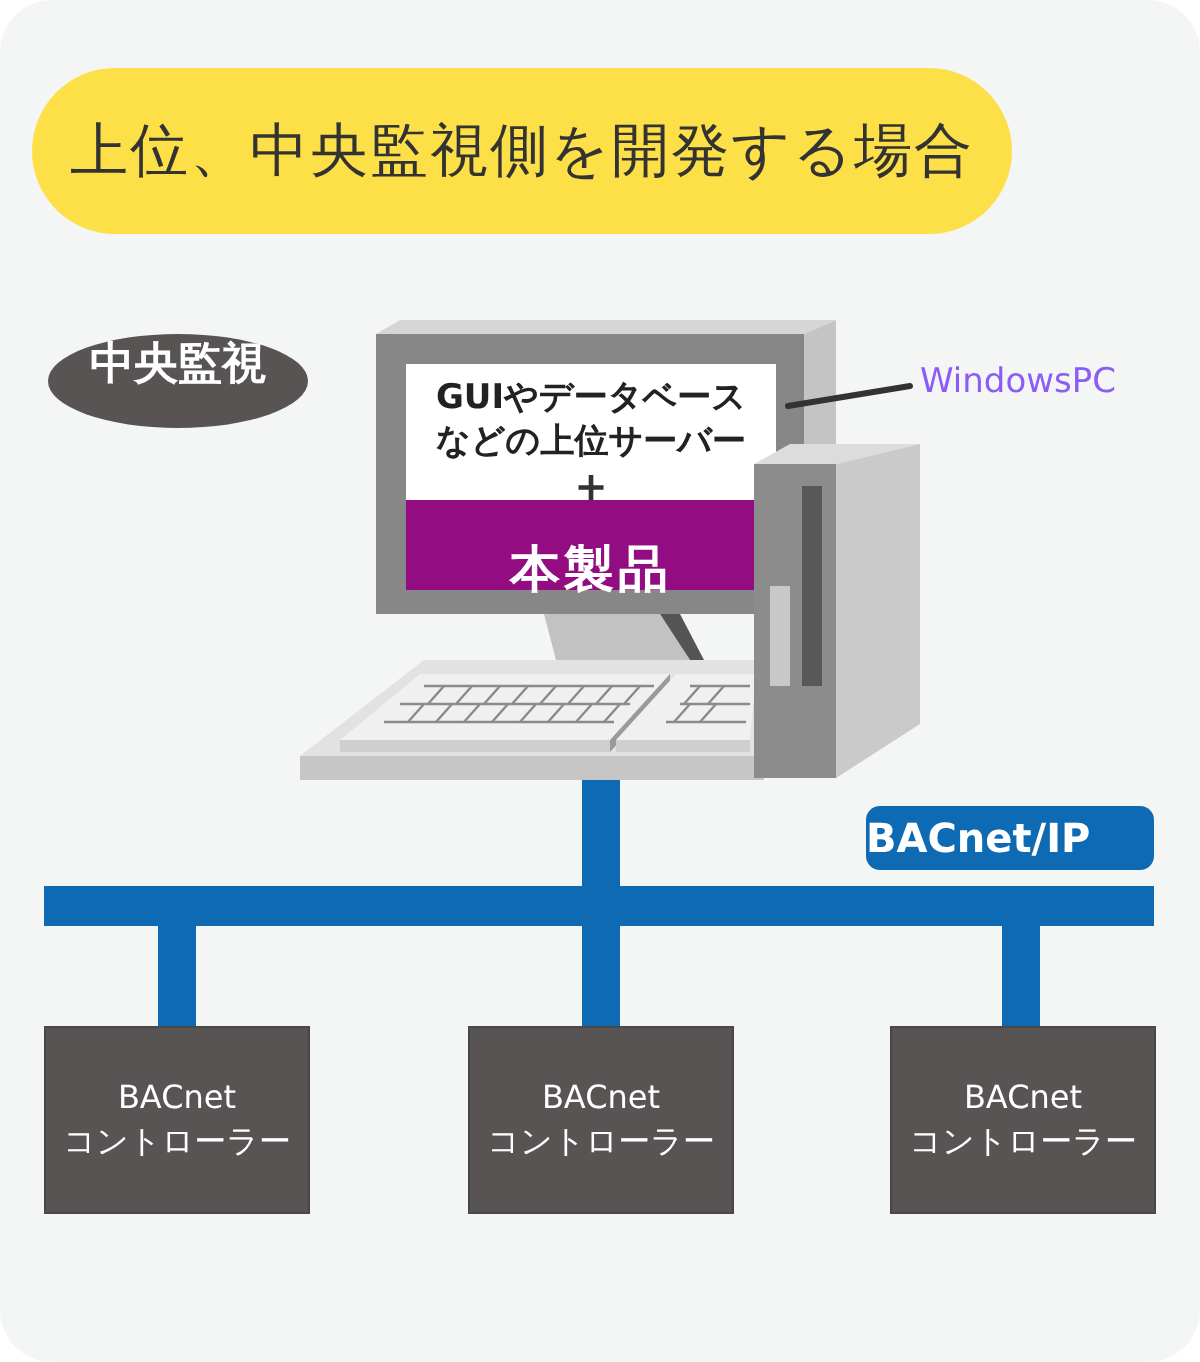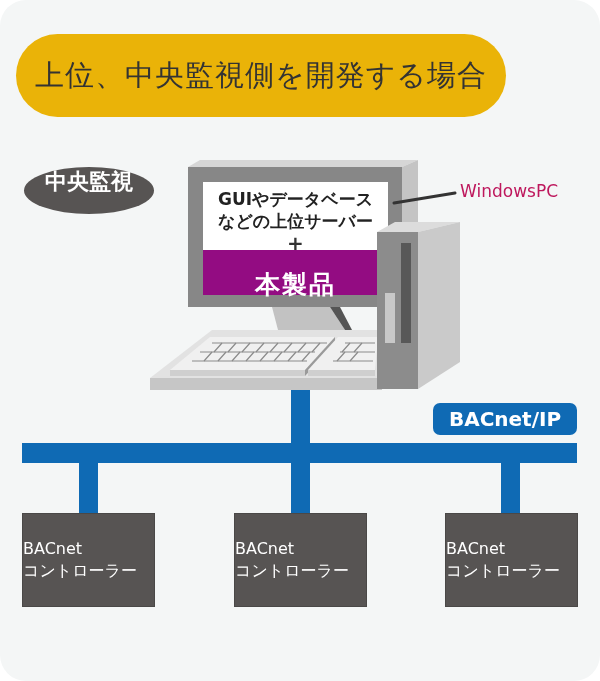--- a/index.html
+++ b/index.html
@@ -1,28 +1,28 @@
 <!DOCTYPE html>
 <html><head>
 <meta charset="utf-8">
 <style>
   html, body { margin:0; padding:0; }
   body { width:600px; height:681px; background:#ffffff; font-family:"DejaVu Sans", sans-serif; position:relative; overflow:hidden; }
   .card { position:absolute; left:0; top:0; width:600px; height:681px; background:#f4f6f6; border-radius:26px; }
-  .banner { position:absolute; left:16px; top:34px; width:490px; height:83px; background:#eab308; border-radius:42px; display:flex; align-items:center; justify-content:center; }
+  .banner { position:absolute; left:16px; top:34px; width:490px; height:83px; background:#fde047; border-radius:42px; display:flex; align-items:center; justify-content:center; }
   .banner-title { font-size:29px; color:#333333; letter-spacing:1px; }
   .pill { position:absolute; left:24px; top:167px; width:130px; height:47px; background:#575453; border-radius:50%; display:flex; align-items:flex-start; justify-content:center; }
   .pill-label { color:#ffffff; font-size:22px; font-weight:bold; }
   svg.art { position:absolute; left:0; top:0; }
   .screen-text { position:absolute; left:203px; top:182px; width:185px; height:56px; display:flex; flex-direction:column; align-items:center; justify-content:center; font-size:17px; line-height:22px; color:#222222;font-weight:bold; }
   .plus { position:absolute; left:203px; top:235px; width:185px; text-align:center; font-size:20px; font-weight:bold; color:#333; line-height:16px; }
   .product { position:absolute; left:203px; top:262px; width:185px; height:45px; display:flex; align-items:center; justify-content:center; color:#ffffff; font-size:25px; font-weight:bold; letter-spacing:2px; }
-  .pc-label { position:absolute; left:460px; top:181px; font-size:17px; color:#be185d; }
-  .net-badge { position:absolute; left:433px; top:403px; width:144px; height:32px; background:#0f6ab4; border-radius:7px; display:flex; align-items:center; justify-content:center; color:#fff; font-size:20px; font-weight:bold; }
-  .ctrl { position:absolute; top:513px; width:133px; height:94px; background:#575453; border:1px solid #4a4847; box-sizing:border-box; display:flex; flex-direction:column; justify-content:center; color:#ffffff; font-size:16px; line-height:22px; }
+  .pc-label { position:absolute; left:460px; top:181px; font-size:17px; color:#8b5cf6; }
+  .net-badge { position:absolute; left:433px; top:403px; width:144px; height:32px; background:#0f6ab4; border-radius:7px; display:flex; align-items:center; justify-content:flex-start; color:#fff; font-size:20px; font-weight:bold; }
+  .ctrl { position:absolute; top:513px; width:133px; height:94px; background:#575453; border:1px solid #4a4847; box-sizing:border-box; display:flex; flex-direction:column; align-items:center; justify-content:center; color:#ffffff; font-size:16px; line-height:22px; }
 </style>
 </head>
 <body>
 
 <div class="card">
 
   <div class="banner">
     <span class="banner-title">上位、中央監視側を開発する場合</span>
   </div>
 

